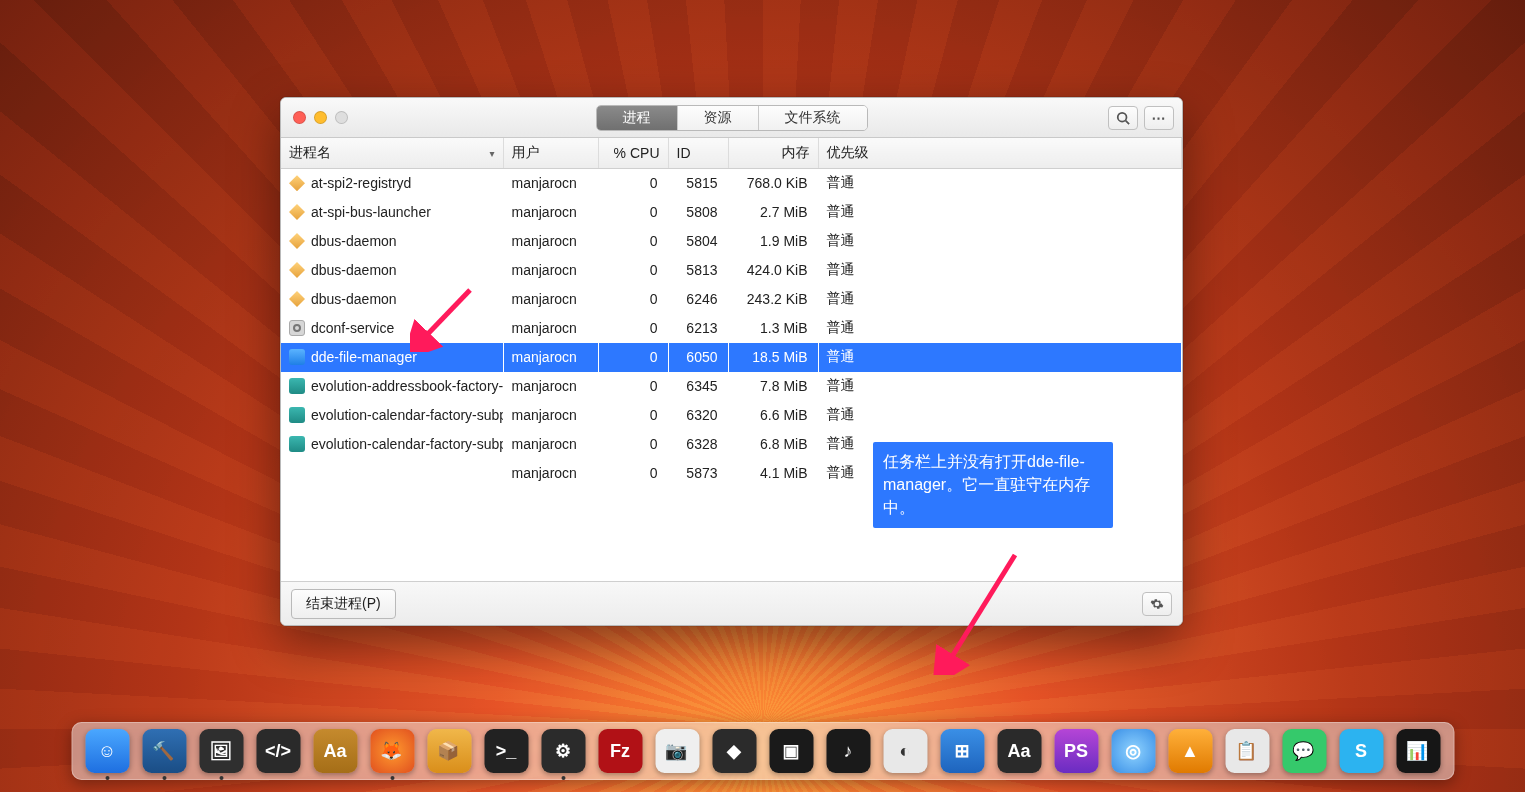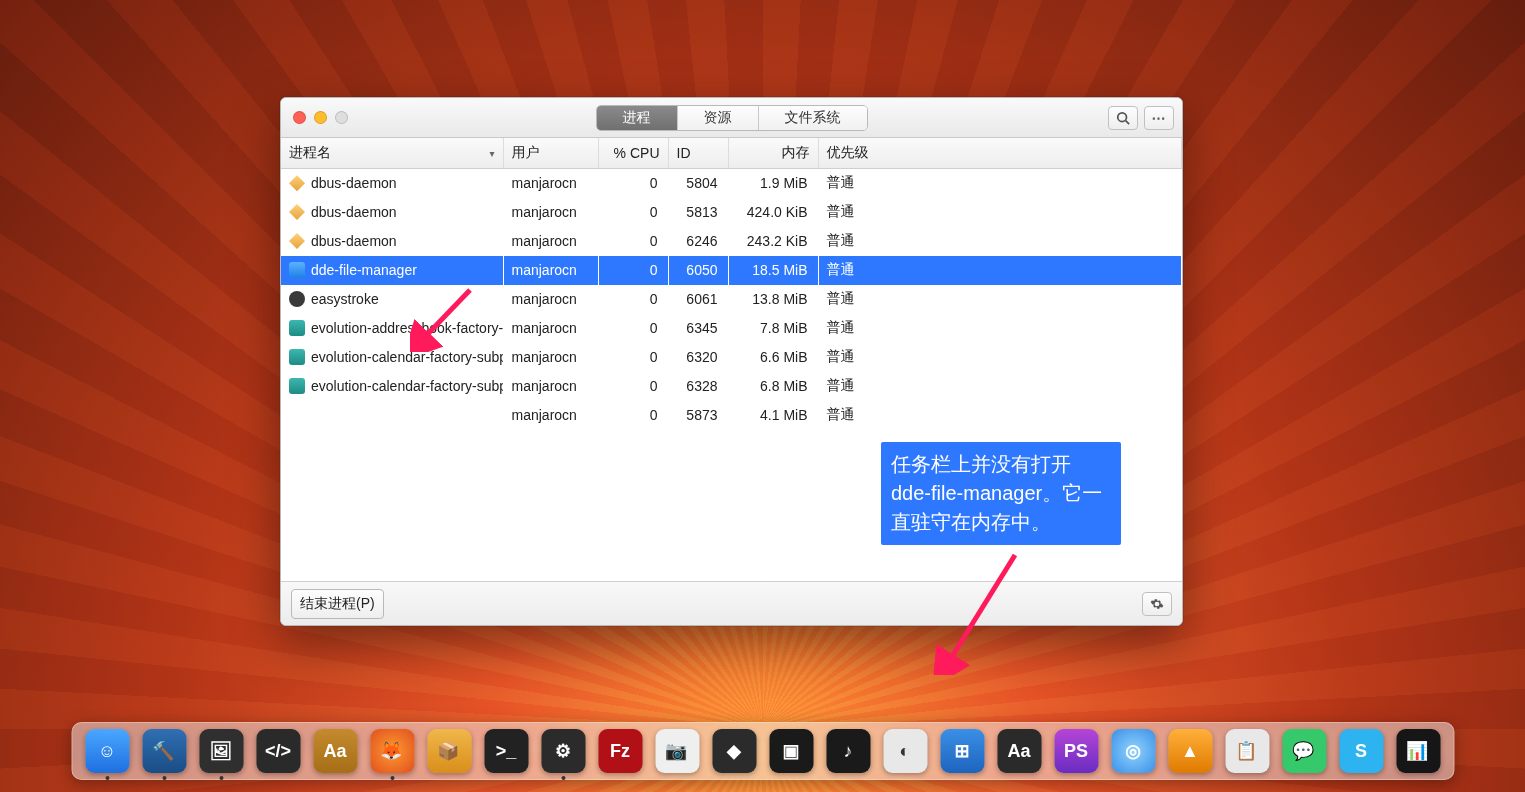--- a/index.html
+++ b/index.html
@@ -97,31 +97,30 @@
 .ico-dark { background: #3a3a3a; border-radius: 50%; }
 .ico-teal { background: linear-gradient(#3bb7b0,#1f8b85); }
 .footer {
   height: 44px; border-top: 1px solid #cfcfcf;
   background: linear-gradient(#f8f8f8,#ececec);
   display: flex; align-items: center; padding: 0 10px;
 }
 .footer .btn {
   border: 1px solid #b9b9b9; border-radius: 4px;
   background: linear-gradient(#fdfdfd,#efefef);
-  padding: 5px 8px; font-size: 14px; color: #222;
+  padding: 5px 14px; font-size: 14px; color: #222;
 }
 .footer .gear { margin-left: auto; }
 .annotation {
   position: absolute;
   left: 873px; top: 442px;
   width: 240px;
   background: #2d78ff; color: #fff;
-  padding: 8px 10px; font-size: 20px; line-height: 1.45;
+  padding: 8px 10px; font-size: 16px; line-height: 1.45;
   border-radius: 2px;
-  margin-left: 8px;
 }
 .arrow1 { position: absolute; left: 410px; top: 282px; width: 70px; height: 70px; pointer-events:none;}
 .arrow2 { position: absolute; left: 930px; top: 545px; width: 100px; height: 130px; pointer-events:none;}
 .dock {
   position: absolute; left: 50%; transform: translateX(-50%);
   bottom: 12px;
   height: 58px;
   padding: 5px 14px;
   background: rgba(240,240,240,0.5);
   border-radius: 10px;
@@ -189,20 +188,46 @@
           <th>ID</th>
           <th style="text-align:right;">内存</th>
           <th>优先级</th>
         </tr>
       </thead>
       <tbody id="proc-body">
           <tr>
             <td>
               <div class="proc-name">
                 <span class="proc-icon ico-diamond"></span>
+                <span>at-spi2-registryd</span>
+              </div>
+            </td>
+            <td>manjarocn</td>
+            <td class="num">0</td>
+            <td class="num">5815</td>
+            <td class="num">768.0 KiB</td>
+            <td>普通</td>
+          </tr>
+          <tr>
+            <td>
+              <div class="proc-name">
+                <span class="proc-icon ico-diamond"></span>
+                <span>at-spi-bus-launcher</span>
+              </div>
+            </td>
+            <td>manjarocn</td>
+            <td class="num">0</td>
+            <td class="num">5808</td>
+            <td class="num">2.7 MiB</td>
+            <td>普通</td>
+          </tr>
+          <tr>
+            <td>
+              <div class="proc-name">
+                <span class="proc-icon ico-diamond"></span>
                 <span>dbus-daemon</span>
               </div>
             </td>
             <td>manjarocn</td>
             <td class="num">0</td>
             <td class="num">5804</td>
             <td class="num">1.9 MiB</td>
             <td>普通</td>
           </tr>
           <tr>
@@ -224,44 +249,44 @@
                 <span class="proc-icon ico-diamond"></span>
                 <span>dbus-daemon</span>
               </div>
             </td>
             <td>manjarocn</td>
             <td class="num">0</td>
             <td class="num">6246</td>
             <td class="num">243.2 KiB</td>
             <td>普通</td>
           </tr>
+          <tr>
+            <td>
+              <div class="proc-name">
+                <span class="proc-icon ico-gear"></span>
+                <span>dconf-service</span>
+              </div>
+            </td>
+            <td>manjarocn</td>
+            <td class="num">0</td>
+            <td class="num">6213</td>
+            <td class="num">1.3 MiB</td>
+            <td>普通</td>
+          </tr>
           <tr class="selected">
             <td>
               <div class="proc-name">
                 <span class="proc-icon ico-blue"></span>
                 <span>dde-file-manager</span>
               </div>
             </td>
             <td>manjarocn</td>
             <td class="num">0</td>
             <td class="num">6050</td>
             <td class="num">18.5 MiB</td>
-            <td>普通</td>
-          </tr>
-          <tr>
-            <td>
-              <div class="proc-name">
-                <span class="proc-icon ico-dark"></span>
-                <span>easystroke</span>
-              </div>
-            </td>
-            <td>manjarocn</td>
-            <td class="num">0</td>
-            <td class="num">6061</td>
-            <td class="num">13.8 MiB</td>
             <td>普通</td>
           </tr>
           <tr>
             <td>
               <div class="proc-name">
                 <span class="proc-icon ico-teal"></span>
                 <span>evolution-addressbook-factory-s</span>
               </div>
             </td>
             <td>manjarocn</td>

